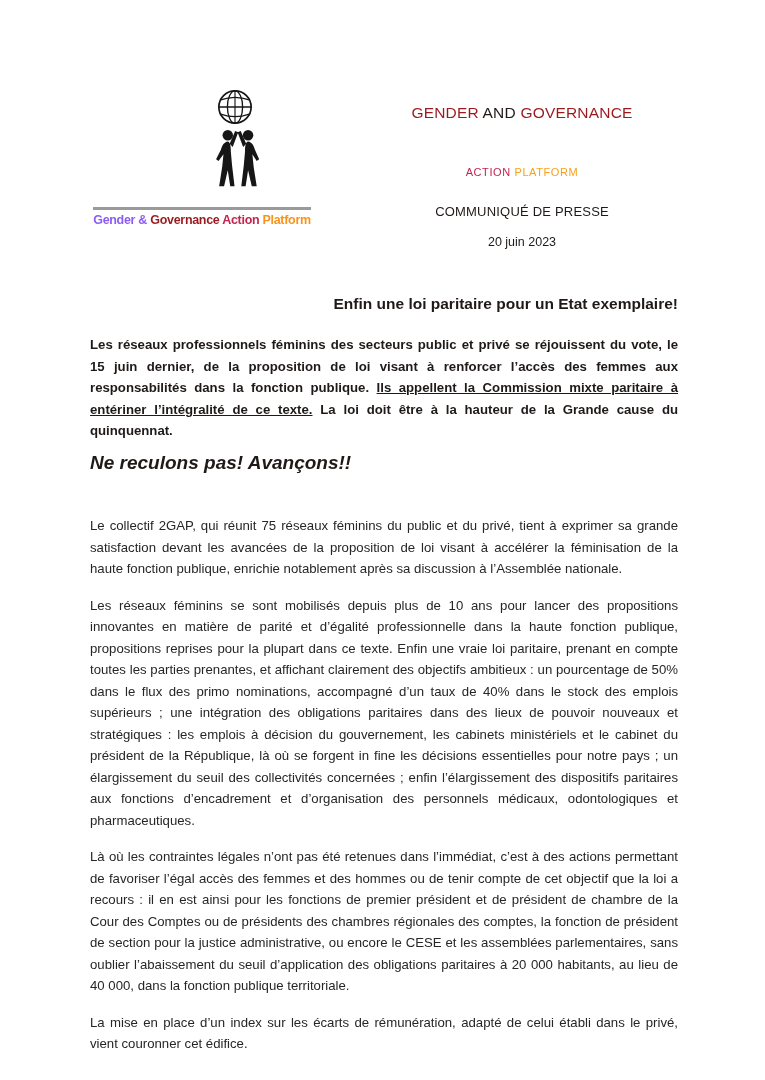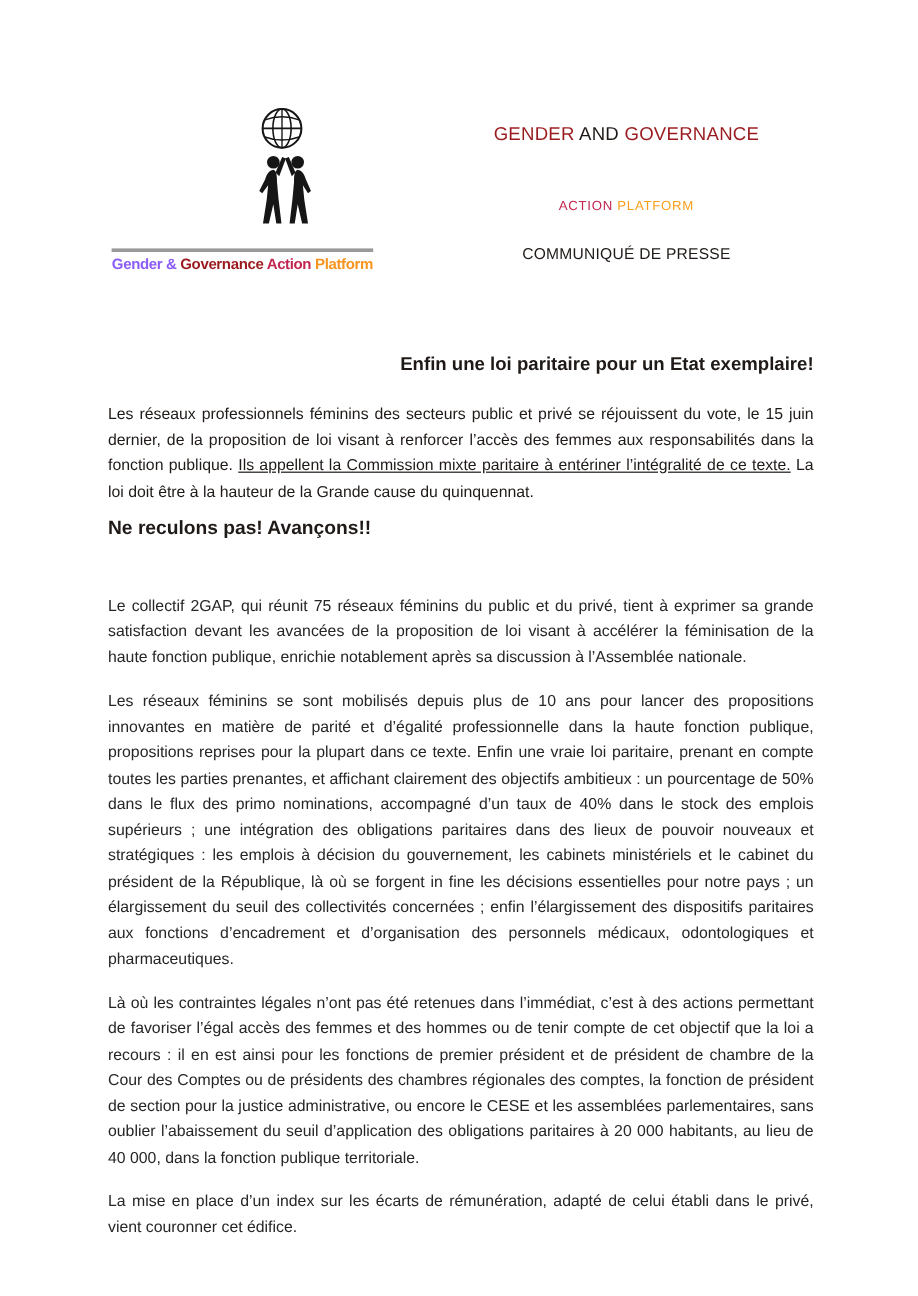--- a/index.html
+++ b/index.html
@@ -37,24 +37,24 @@
   .c-black{color:#1f1a17;}
   .c-crimson{color:#c2254f;}
   .c-orange{color:#f7a01d;}
   .press-release{font-size:13px;color:#1f1a17;margin-top:26px;letter-spacing:0.2px;}
   .press-date{font-size:12.5px;color:#1f1a17;margin-top:16px;}
 
   
   .doc{position:absolute;left:90px;top:295px;width:588px;}
   .doc-title{text-align:right;font-size:15.5px;font-weight:700;color:#1f1a17;margin:0 0 21px 0;}
   .para{font-size:13.2px;line-height:21.5px;text-align:justify;margin:0 0 15px 0;}
-  .para.bold{font-weight:400;color:#1f1a17;}
+  .para.bold{font-weight:700;color:#1f1a17;}
   .lead{margin-bottom:10px;}
   .underlined{text-decoration:underline;}
-  .slogan{font-size:16px;line-height:21.5px;font-weight:700;color:#1f1a17;margin:0 0 42px 0;}
+  .slogan{font-size:19px;line-height:21.5px;font-weight:700;color:#1f1a17;margin:0 0 42px 0;font-style:italic;}
 </style>
 </head>
 <body>
 
 <div class="page">
 
   <div class="logo">
     <svg class="globe" viewBox="0 0 40 40">
       <g fill="none" stroke="#161616" stroke-width="1.8">
         <circle cx="20" cy="20" r="17"></circle>
@@ -76,20 +76,21 @@
       </g>
     </svg>
     <div class="logo-divider"></div>
     <div class="tagline"><span class="tg-black">Gender &amp; </span><span class="tg-maroon">Governance </span><span class="tg-crimson">Action </span><span class="tg-orange">Platform</span></div>
   </div>
 
   <div class="org-block">
     <div class="org-line1"><span class="c-maroon">GENDER</span><span class="c-black"> AND </span><span class="c-maroon">GOVERNANCE</span></div>
     <div class="org-line2"><span class="c-crimson">ACTION</span><span class="c-orange">&nbsp;PLATFORM</span></div>
     <div class="press-release">COMMUNIQUÉ DE PRESSE</div>
+    <div class="press-date">20 juin 2023</div>
   </div>
 
   <main class="doc">
     <h1 class="doc-title">Enfin une loi paritaire pour un Etat exemplaire!</h1>
 
     <p class="para bold lead"><span>Les réseaux professionnels féminins des secteurs public et privé se réjouissent du vote, le 15 juin dernier, de la proposition de loi visant à renforcer l’accès des femmes aux responsabilités dans la fonction publique. </span><span class="underlined">Ils appellent la Commission mixte paritaire à entériner l’intégralité de ce texte.</span><span> La loi doit être à la hauteur de la Grande cause du quinquennat.</span></p>
 
     <p class="slogan">Ne reculons pas! Avançons!!</p>
 
     <p class="para">Le collectif 2GAP, qui réunit 75 réseaux féminins du public et du privé, tient à exprimer sa grande satisfaction devant les avancées de la proposition de loi visant à accélérer la féminisation de la haute fonction publique, enrichie notablement après sa discussion à l’Assemblée nationale.</p>

